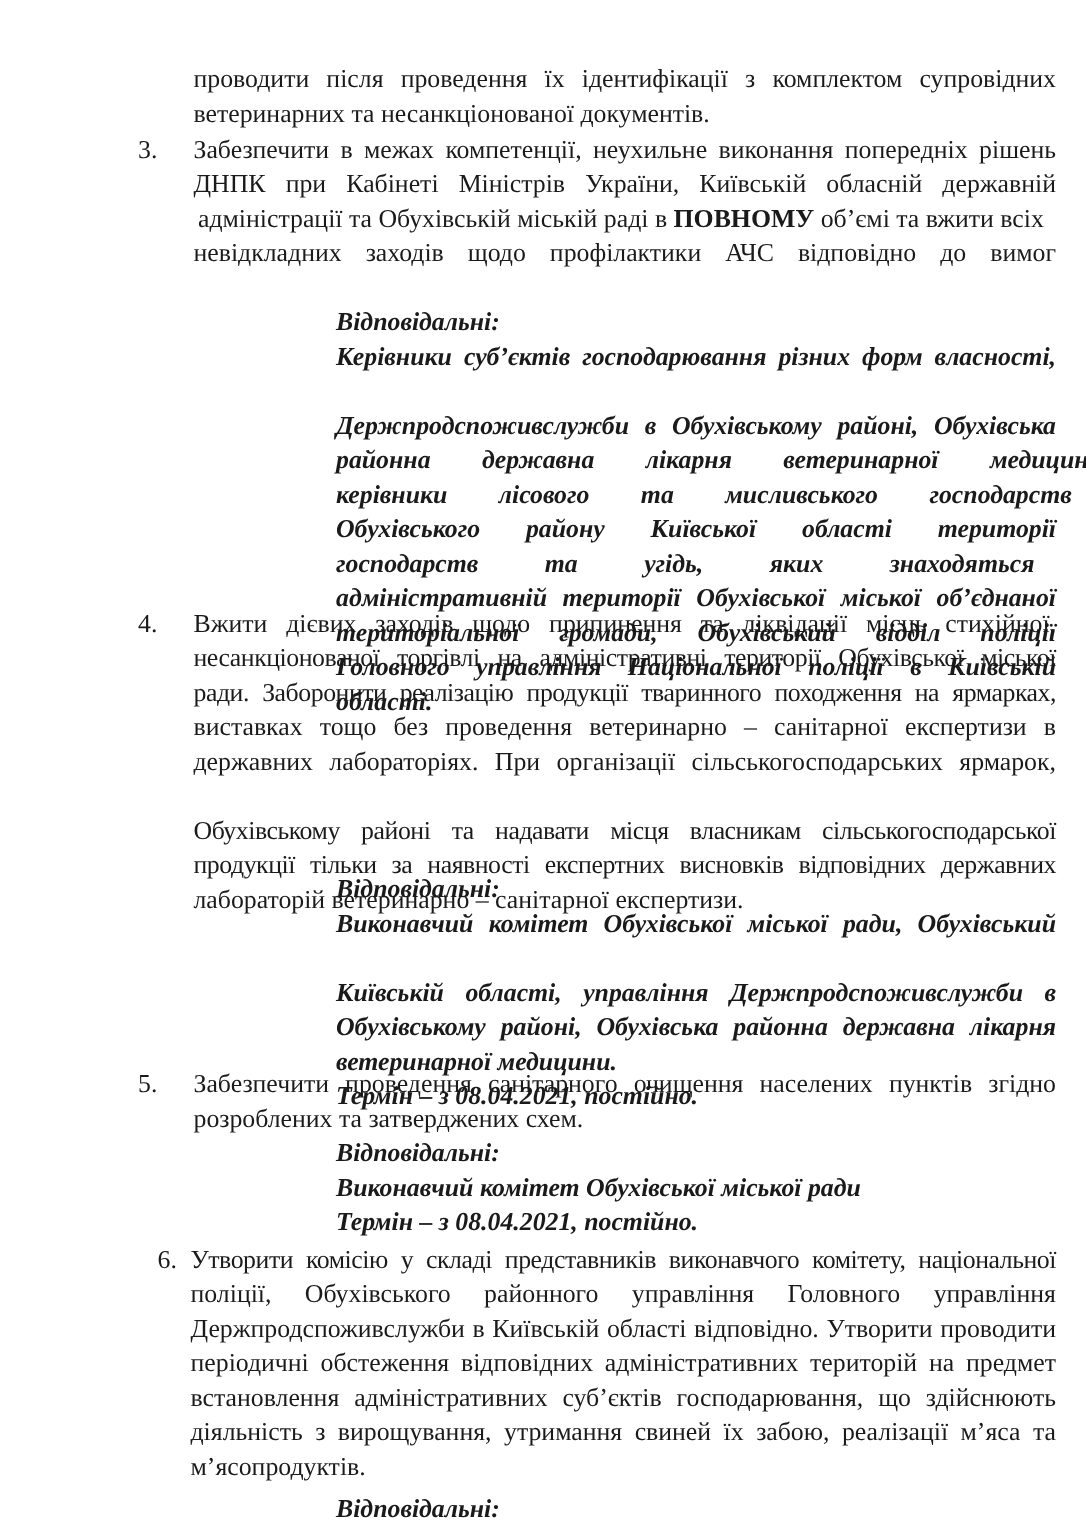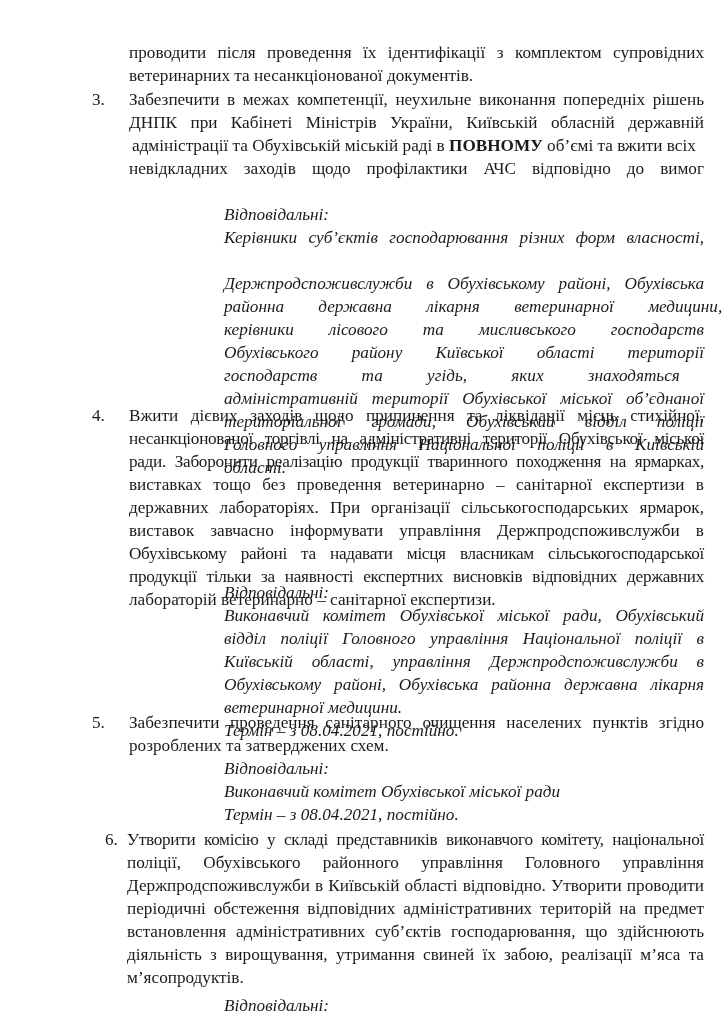--- a/index.html
+++ b/index.html
@@ -2,21 +2,21 @@
 <html><head>
 <meta charset="utf-8">
 <style>
   html, body { margin: 0; padding: 0; background: #ffffff; }
   body { width: 724px; height: 1024px; overflow: hidden; position: relative;
          font-family: "Liberation Serif", serif; color: #1a1a1a; }
   .page { position: absolute; left: 0; top: 0; width: 724px; height: 1024px; padding-left: 44px; }
   .line { position: absolute; font-size: 17.2px; line-height: 21px; white-space: nowrap;
           text-align: justify; text-align-last: justify; }
   .line.last { text-align-last: left; }
-  .bi { font-weight: normal; font-style: italic; }
+  .bi { font-weight: bold; font-style: italic; }
   .num { position: absolute; font-size: 17.2px; line-height: 21px; }
   b { font-weight: bold; }
 </style>
 </head>
 <body>
 
 <div class="page">
 
   <div class="line" style="left:129px;top:42px;width:575px;">проводити після проведення їх ідентифікації з комплектом супровідних</div>
   <div class="line last" style="left:129px;top:65px;width:575px;">ветеринарних та несанкціонованої документів.</div>
@@ -38,28 +38,26 @@
   <div class="line bi" style="left:224px;top:411px;width:480px;word-spacing:20px;">територіальної громади, Обухівський відділ поліції</div>
   <div class="line bi" style="left:224px;top:434px;width:480px;">Головного управління Національної поліції в Київській</div>
   <div class="line last bi" style="left:224px;top:457px;width:480px;">області.</div>
 
   <div class="num" style="left:92px;top:405px;">4.</div>
   <div class="line" style="left:129px;top:405px;width:575px;">Вжити дієвих заходів щодо припинення та ліквідації місць стихійної,</div>
   <div class="line" style="left:129px;top:428px;width:575px;letter-spacing:-0.3px;">несанкціонованої торгівлі на адміністративні території Обухівської міської</div>
   <div class="line" style="left:129px;top:451px;width:575px;letter-spacing:-0.3px;">ради. Заборонити реалізацію продукції тваринного походження на ярмарках,</div>
   <div class="line" style="left:129px;top:474px;width:575px;">виставках тощо без проведення ветеринарно – санітарної експертизи в</div>
   <div class="line" style="left:129px;top:497px;width:575px;">державних лабораторіях. При організації сільськогосподарських ярмарок,</div>
-  <div class="line" style="left:129px;top:520px;width:575px;">виставок завчасно інформувати управління Держпродспоживслужби в</div>
   <div class="line" style="left:129px;top:543px;width:575px;letter-spacing:-0.3px;">Обухівському районі та надавати місця власникам сільськогосподарської</div>
   <div class="line" style="left:129px;top:566px;width:575px;letter-spacing:-0.3px;">продукції тільки за наявності експертних висновків відповідних державних</div>
   <div class="line last" style="left:129px;top:589px;width:575px;">лабораторій ветеринарно – санітарної експертизи.</div>
 
   <div class="line last bi" style="left:224px;top:582px;width:480px;">Відповідальні:</div>
   <div class="line bi" style="left:224px;top:605px;width:480px;">Виконавчий комітет Обухівської міської ради, Обухівський</div>
-  <div class="line bi" style="left:224px;top:628px;width:480px;">відділ поліції Головного управління Національної поліції в</div>
   <div class="line bi" style="left:224px;top:651px;width:480px;">Київській області, управління Держпродспоживслужби в</div>
   <div class="line bi" style="left:224px;top:674px;width:480px;">Обухівському районі, Обухівська районна державна лікарня</div>
   <div class="line last bi" style="left:224px;top:697px;width:480px;">ветеринарної медицини.</div>
   <div class="line last bi" style="left:224px;top:720px;width:480px;">Термін – з 08.04.2021, постійно.</div>
 
   <div class="num" style="left:92px;top:712px;">5.</div>
   <div class="line" style="left:129px;top:712px;width:575px;">Забезпечити проведення санітарного очищення населених пунктів згідно</div>
   <div class="line last" style="left:129px;top:735px;width:575px;">розроблених та затверджених схем.</div>
   <div class="line last bi" style="left:224px;top:758px;width:480px;">Відповідальні:</div>
   <div class="line last bi" style="left:224px;top:781px;width:480px;">Виконавчий комітет Обухівської міської ради</div>

